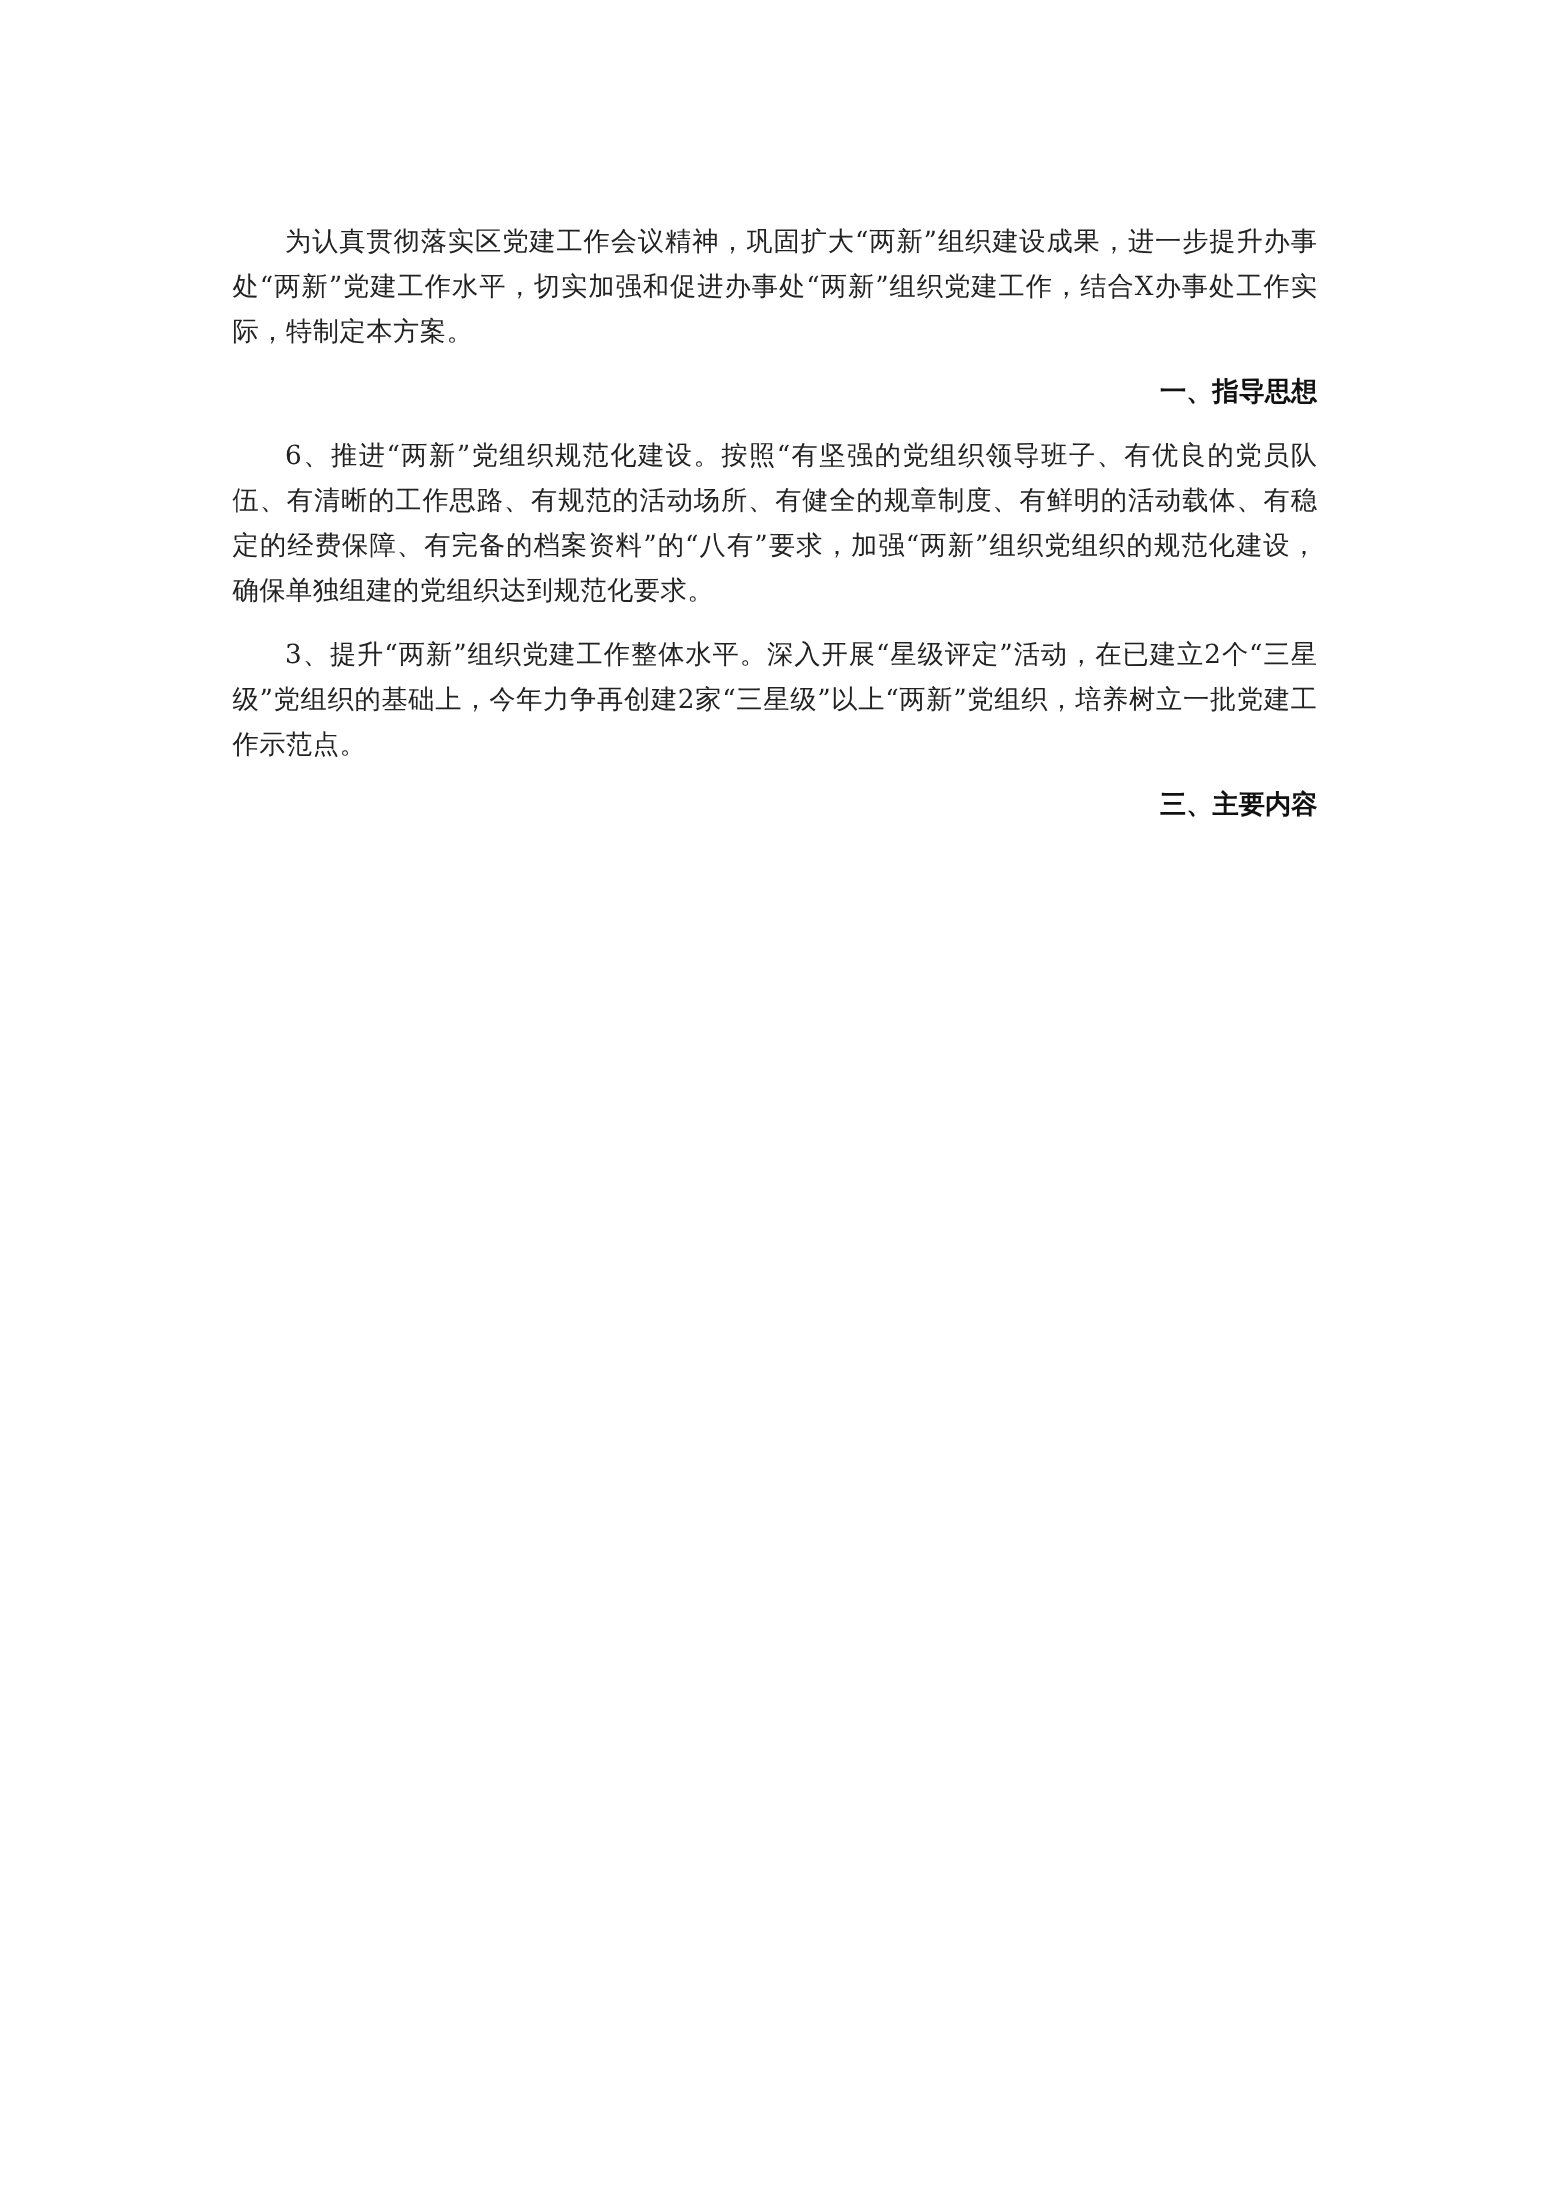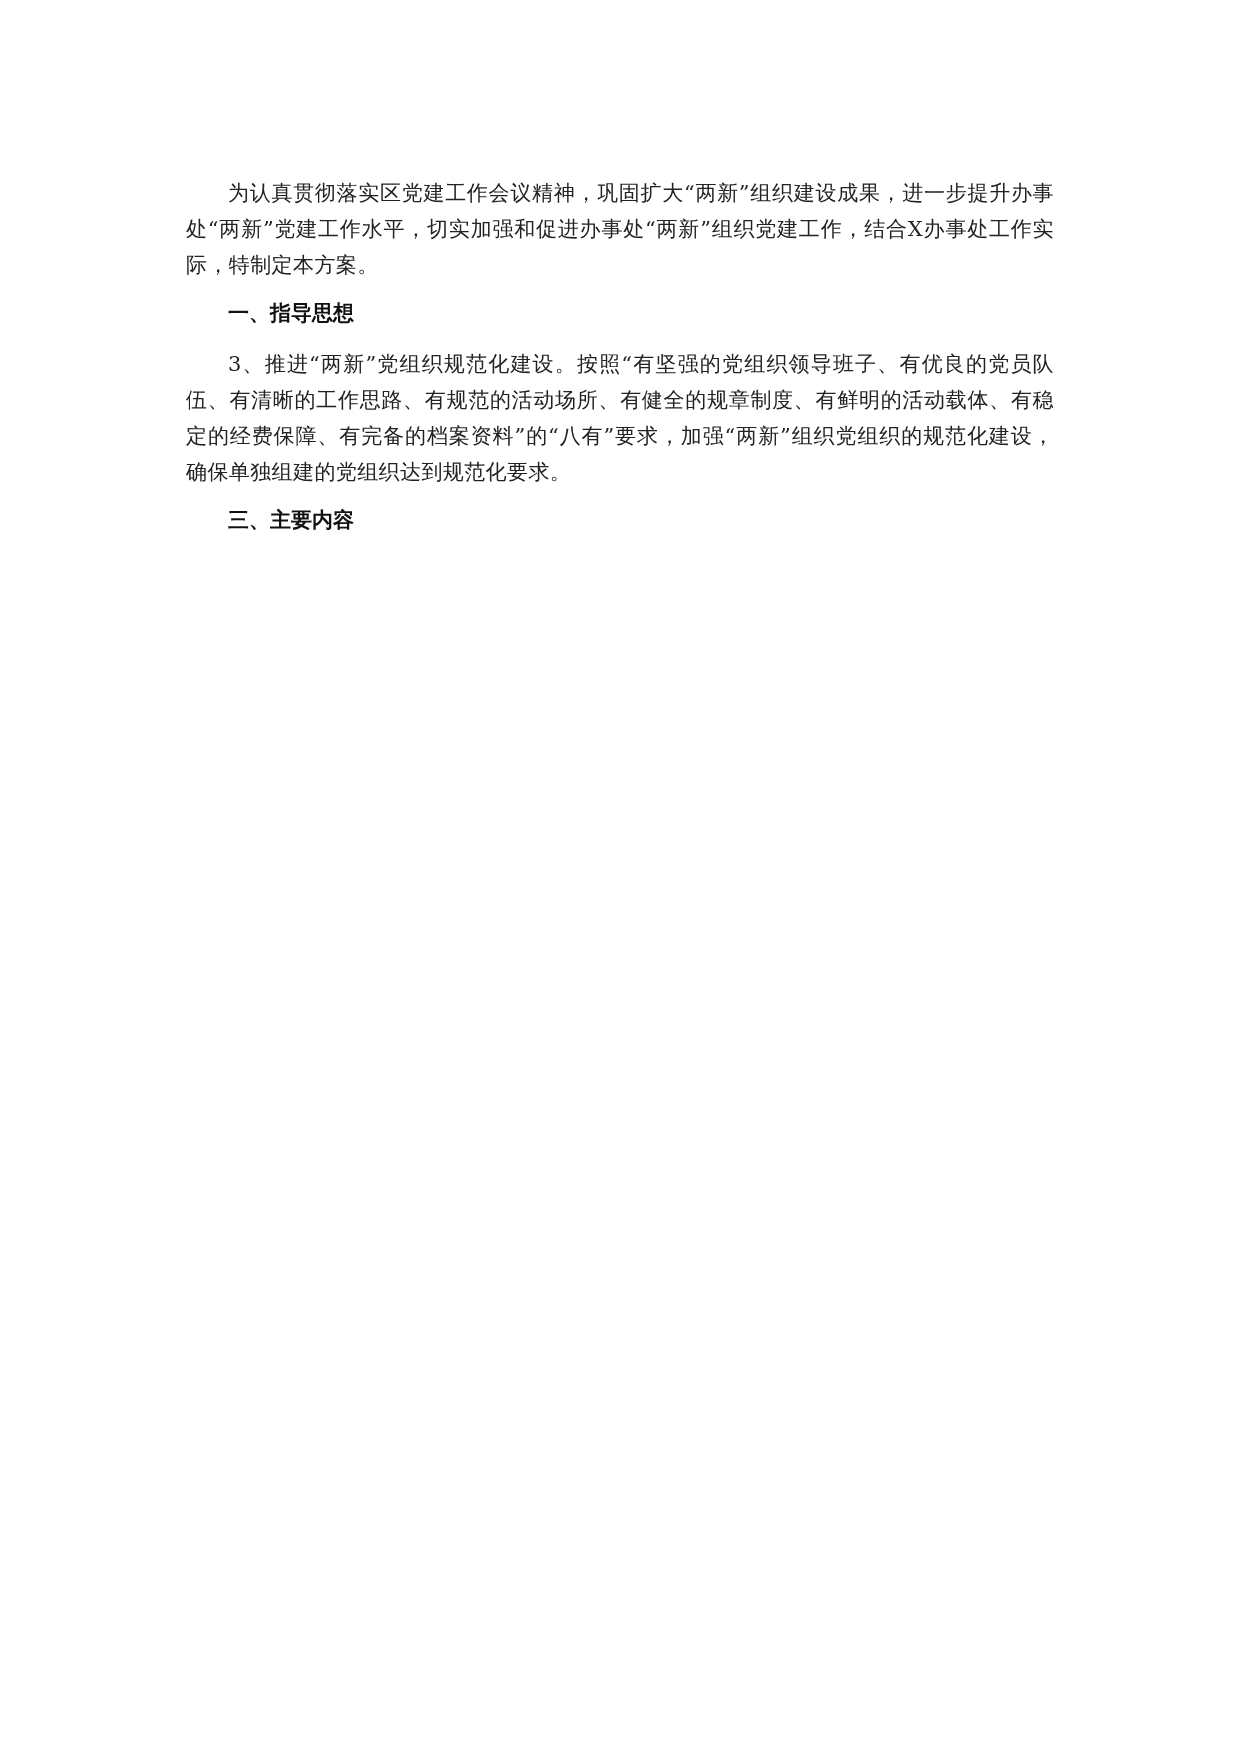--- a/index.html
+++ b/index.html
@@ -3,26 +3,27 @@
 <meta charset="utf-8">
 <style>
   html, body { margin: 0; padding: 0; background: #ffffff; }
   body { width: 1240px; height: 1754px; position: relative; overflow: hidden; }
   .page {
     position: absolute; left: 186px; top: 160px; width: 868px;
     font-family: "DejaVu Serif", "Liberation Serif", serif;
     color: #222222; font-size: 21px; line-height: 36px;
   }
   .para { margin: 15px 0 12px 0; text-indent: 2em; text-align: justify; letter-spacing: 0.4px; }
-  .heading { margin: 0 0 12px 0; text-indent: 2em; font-family: "DejaVu Sans", "Liberation Sans", sans-serif; font-weight: bold; font-size: 21px; color: #111111; }
+  .heading { margin: 0 0 12px 0; text-indent: 2em; font-family: "DejaVu Sans", "Liberation Sans", sans-serif; font-weight: bold; font-size: 21px; color: #111111; text-align: right; }
 </style>
 </head>
 <body>
 
 <div class="page">
   <p class="para">为认真贯彻落实区党建工作会议精神，巩固扩大“两新”组织建设成果，进一步提升办事处“两新”党建工作水平，切实加强和促进办事处“两新”组织党建工作，结合X办事处工作实际，特制定本方案。</p>
 
   <h2 class="heading">一、指导思想</h2>
 
-  <p class="para">3、推进“两新”党组织规范化建设。按照“有坚强的党组织领导班子、有优良的党员队伍、有清晰的工作思路、有规范的活动场所、有健全的规章制度、有鲜明的活动载体、有稳定的经费保障、有完备的档案资料”的“八有”要求，加强“两新”组织党组织的规范化建设，确保单独组建的党组织达到规范化要求。</p>
+  <p class="para">6、推进“两新”党组织规范化建设。按照“有坚强的党组织领导班子、有优良的党员队伍、有清晰的工作思路、有规范的活动场所、有健全的规章制度、有鲜明的活动载体、有稳定的经费保障、有完备的档案资料”的“八有”要求，加强“两新”组织党组织的规范化建设，确保单独组建的党组织达到规范化要求。</p>
+  <p class="para">3、提升“两新”组织党建工作整体水平。深入开展“星级评定”活动，在已建立2个“三星级”党组织的基础上，今年力争再创建2家“三星级”以上“两新”党组织，培养树立一批党建工作示范点。</p>
 
   <h2 class="heading">三、主要内容</h2>
 </div>
 
 </body></html>

